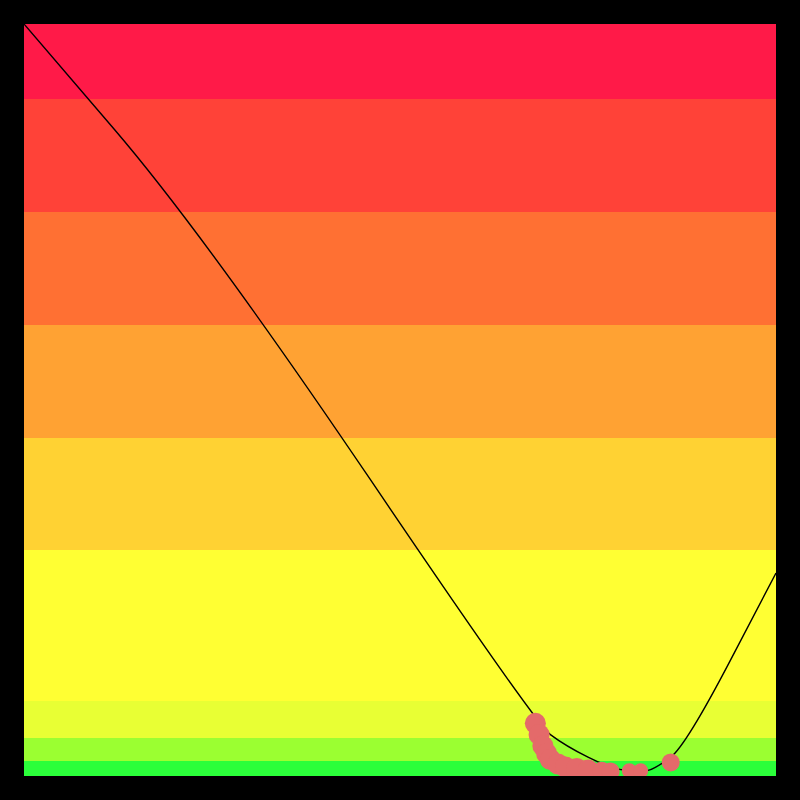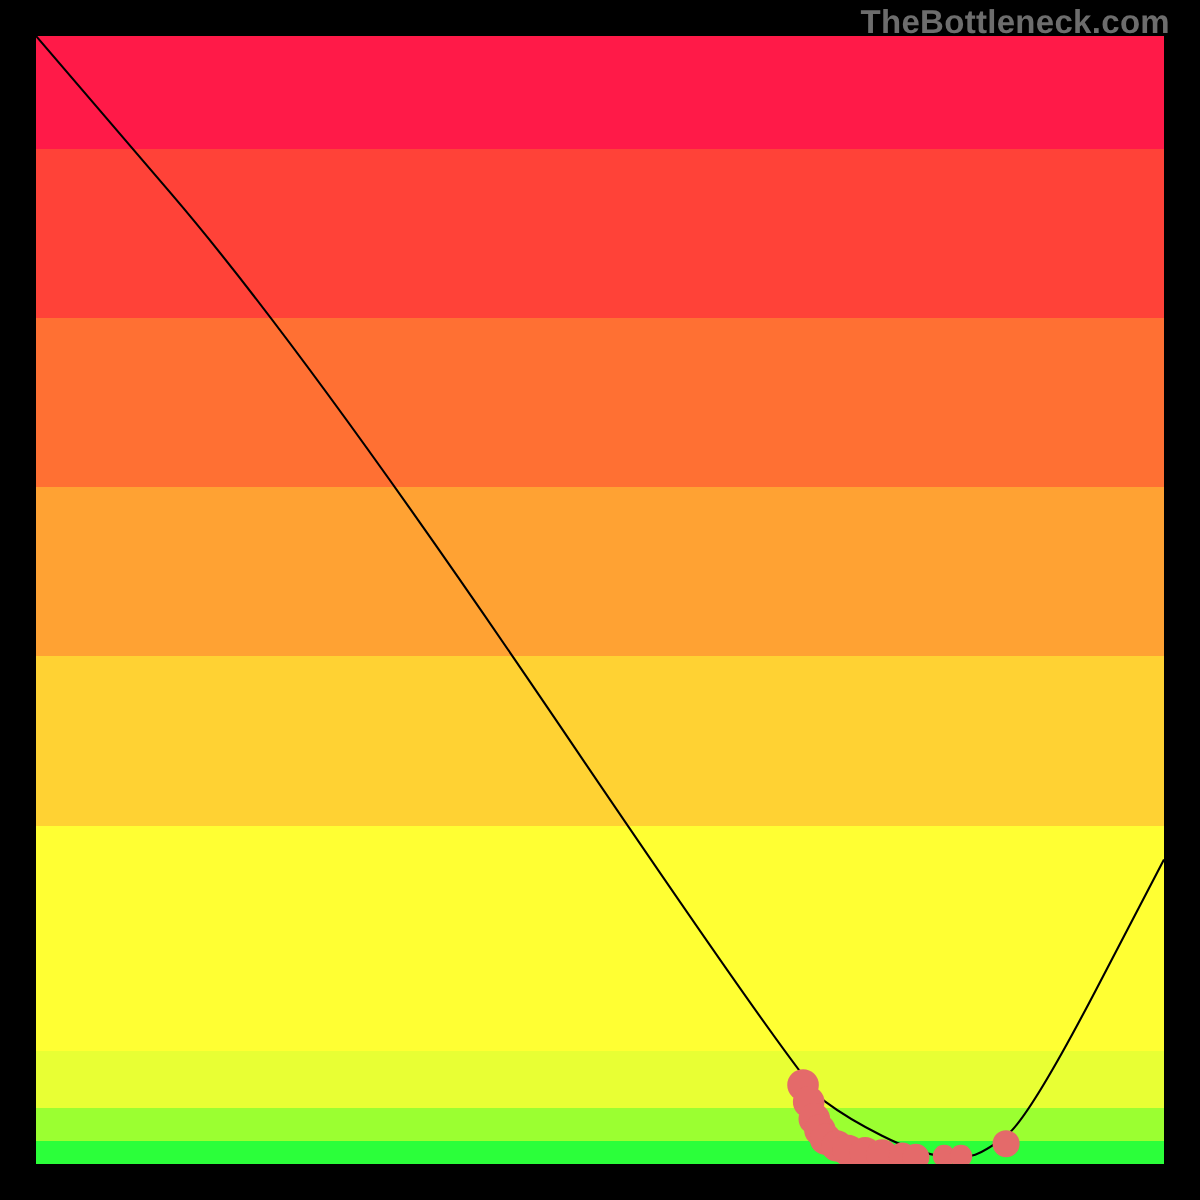--- a/index.html
+++ b/index.html
@@ -33,21 +33,20 @@
     top: 24px;
     width: 752px;
     height: 752px;
   }
 </style>
 </head>
 <body>
 
 <div class="frame">
 
-  <div class="watermark">TheBottleneck.com</div>
 
   <svg class="plot" viewBox="0 0 100 100" preserveAspectRatio="none">
     <defs>
       <linearGradient id="bg-grad" x1="0" y1="0" x2="0" y2="1">
 
       <stop offset="0%" stop-color="#ff1a48"></stop>
           <stop offset="10%" stop-color="#ff1a48"></stop>
           <stop offset="10%" stop-color="#ff4238"></stop>
           <stop offset="25%" stop-color="#ff4238"></stop>
           <stop offset="25%" stop-color="#ff7033"></stop>

